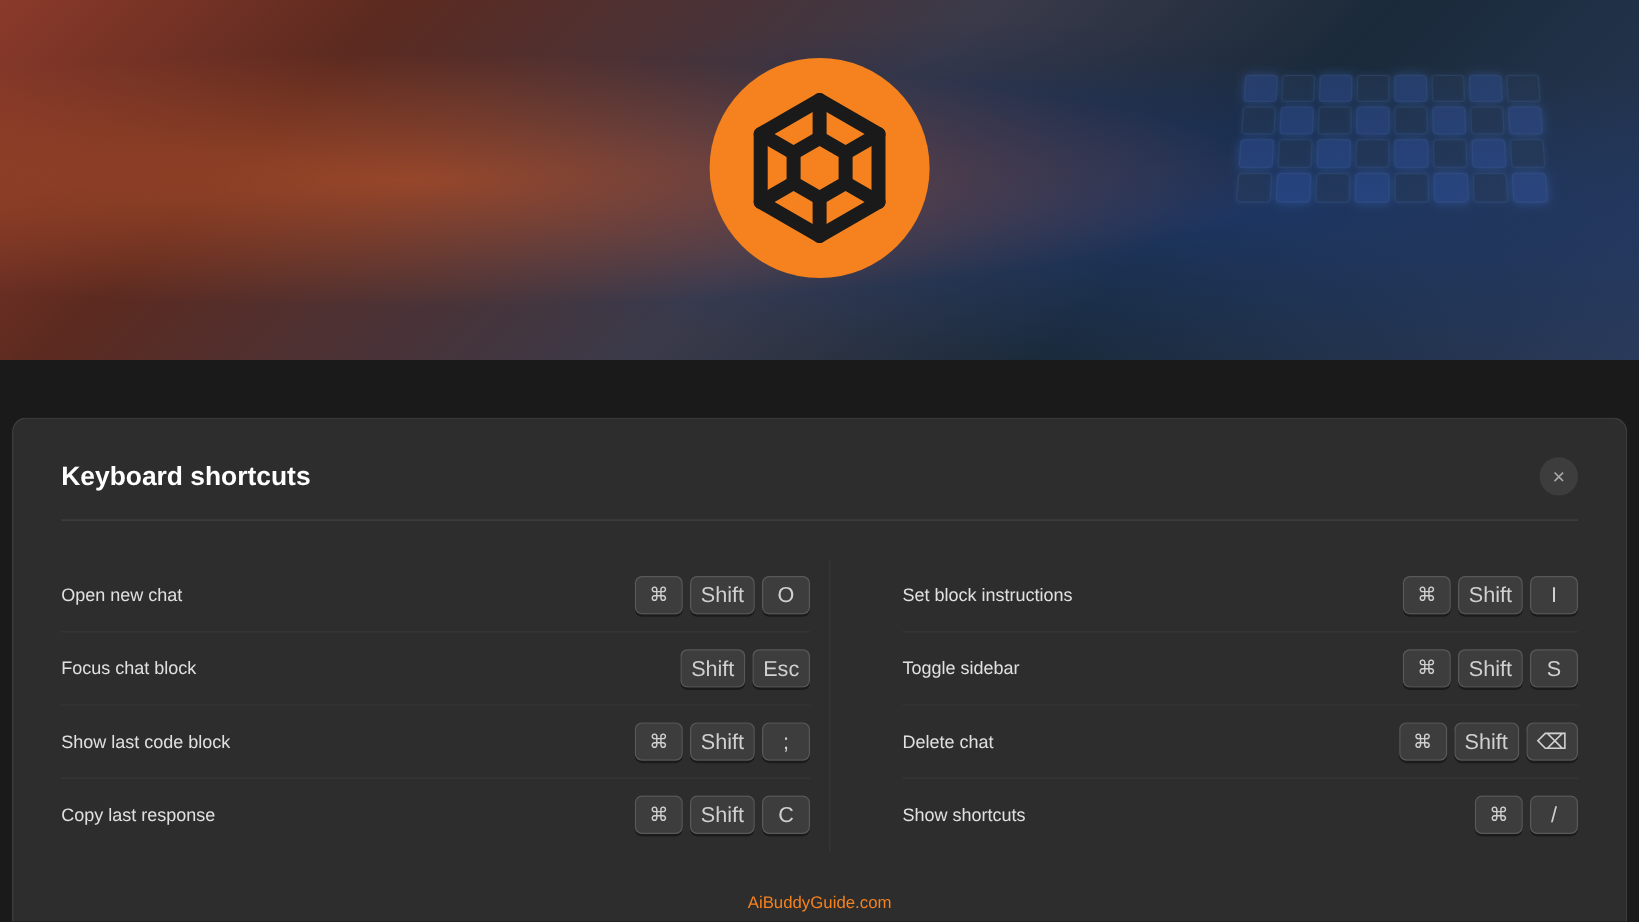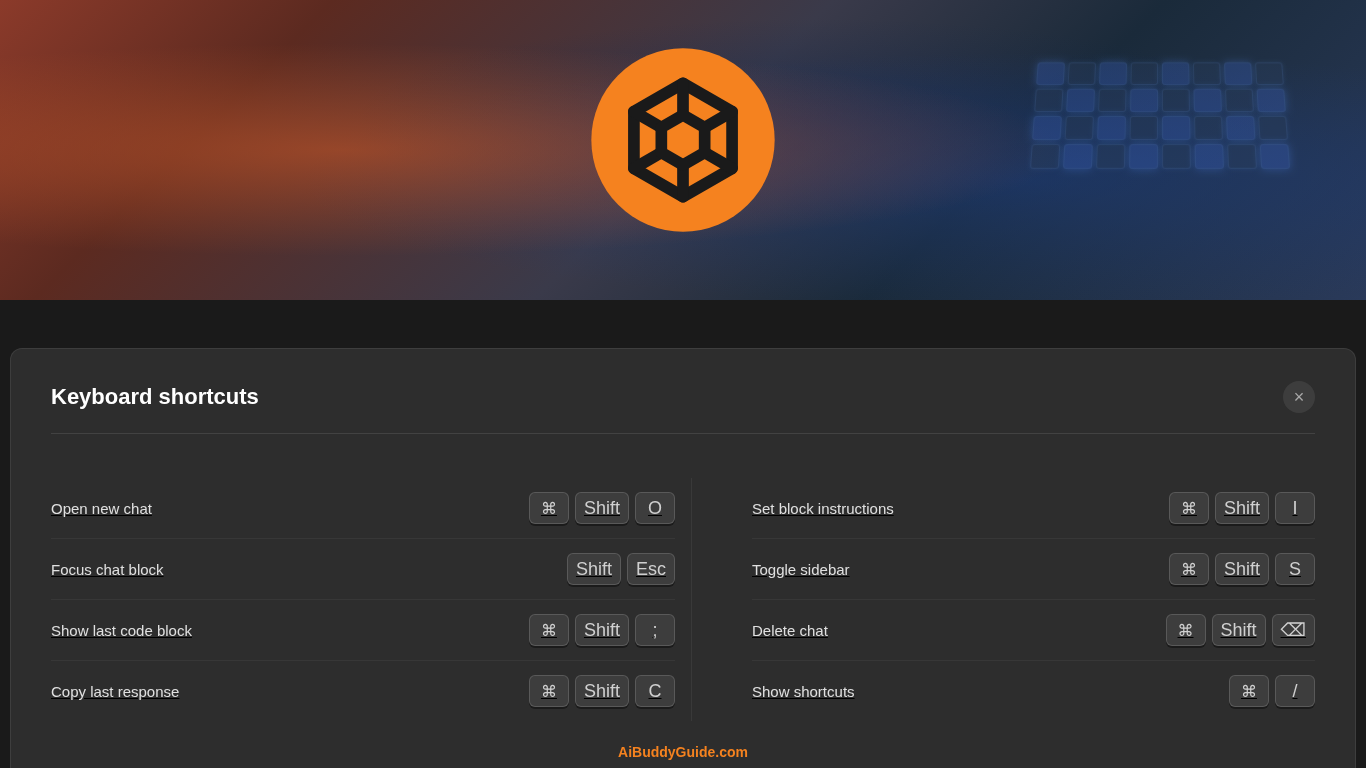--- a/index.html
+++ b/index.html
@@ -111,21 +111,21 @@
       position: absolute;
       bottom: 0;
       border: 1px solid rgba(255,255,255,0.08);
       border-bottom: none;
     }
 
     .modal-header {
       display: flex;
       align-items: center;
       justify-content: space-between;
-      margin-bottom: 44px;
+      margin-bottom: 32px;
       padding-bottom: 20px;
       border-bottom: 1px solid rgba(255,255,255,0.1);
       gap: 15px;
     }
 
     .modal-title {
       color: #ffffff;
       font-size: 22px;
       font-weight: 600;
     }
@@ -143,21 +143,20 @@
       color: #aaa;
       font-size: 18px;
       line-height: 1;
     }
 
     
     .shortcuts-grid {
       display: grid;
       grid-template-columns: 1fr 1fr;
       gap: 16px;
-      text-decoration: underline;
     }
 
     .shortcut-row {
       display: flex;
       align-items: center;
       padding: 14px 0;
       gap: 12px;
     }
 
     .shortcut-row:not(:last-child) {
@@ -198,21 +197,21 @@
     }
 
     
     .footer {
       position: absolute;
       bottom: 8px;
       left: 50%;
       transform: translateX(-50%);
       color: #f5821f;
       font-size: 14px;
-      font-weight: 700;
+      font-weight: 400;
       z-index: 30;
     }
 
     .col-left { }
     .col-right {
       padding-left: 60px;
       border-left: 1px solid rgba(255,255,255,0.06);
     }
   </style>
 </head>

